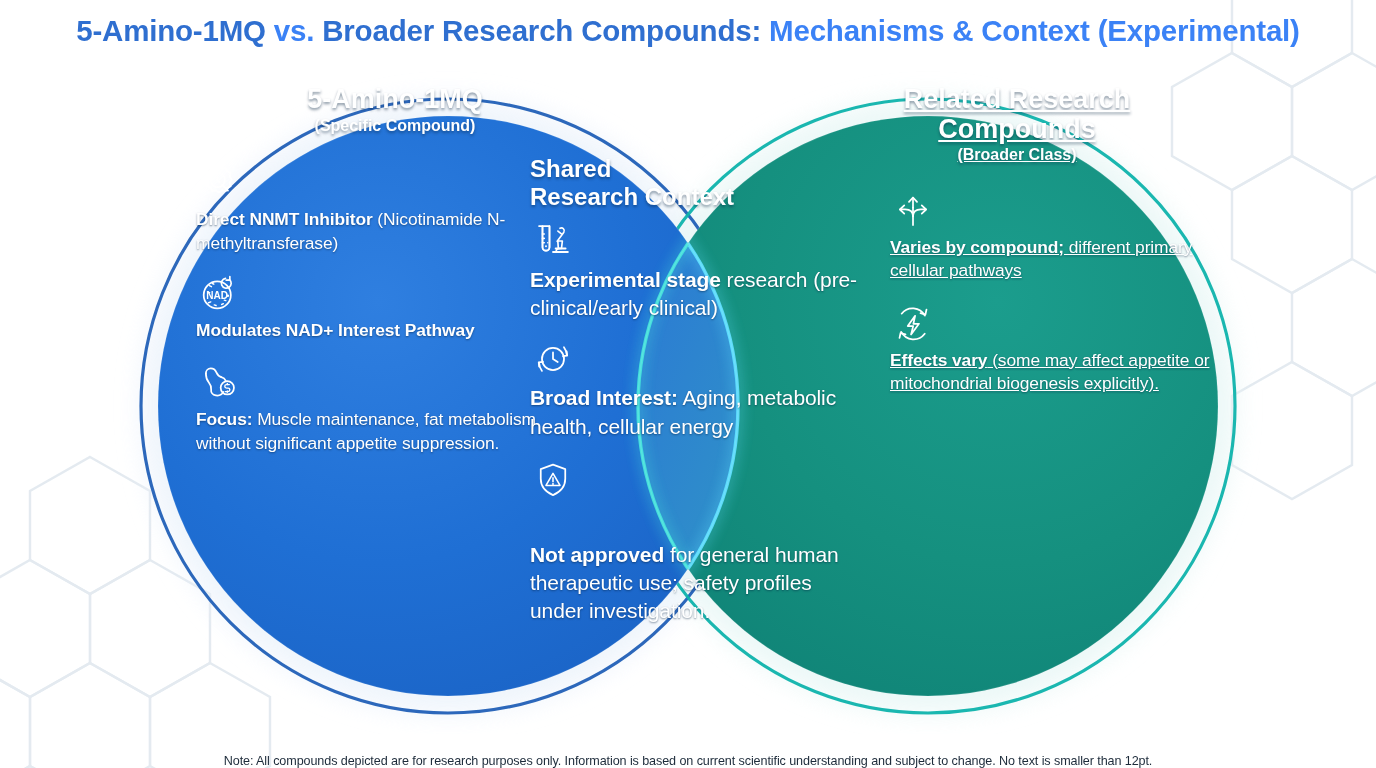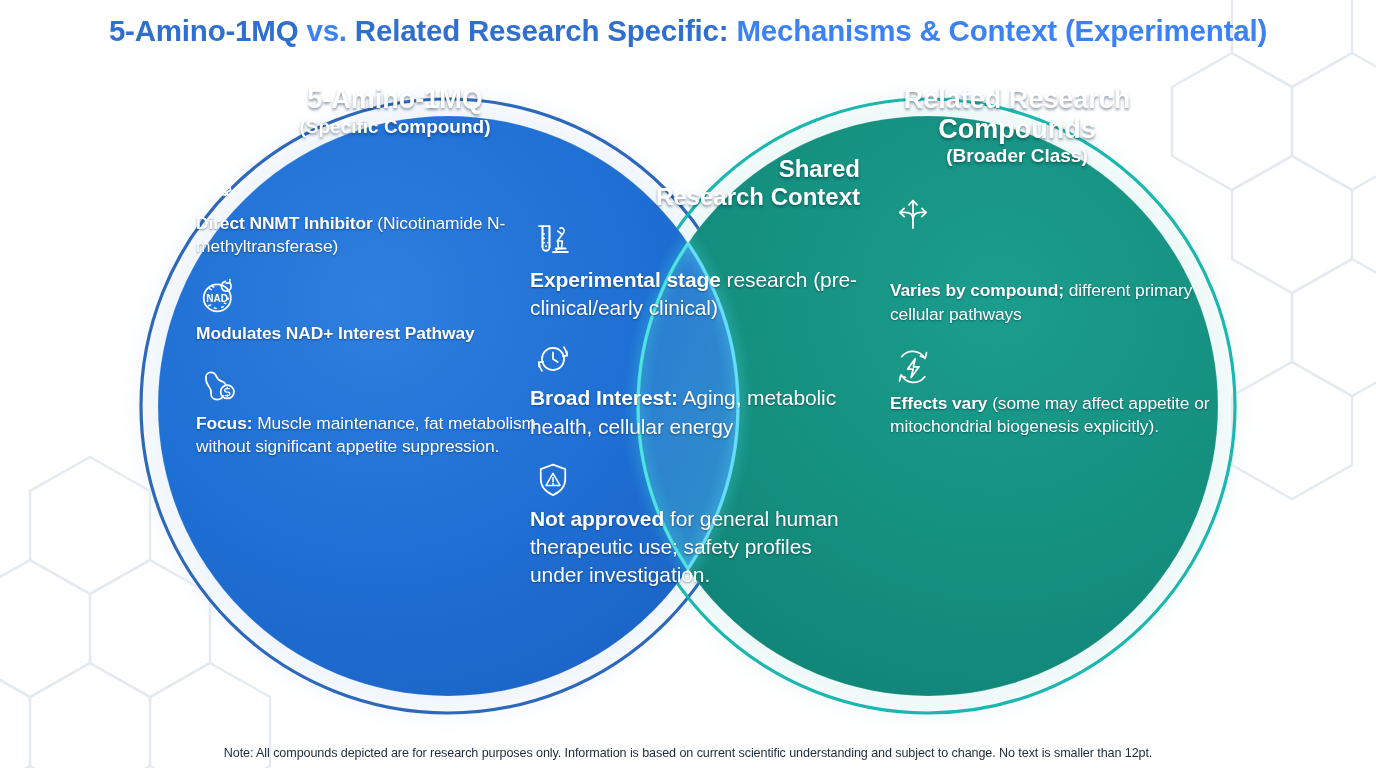--- a/index.html
+++ b/index.html
@@ -43,24 +43,24 @@
   }
   #content > * { pointer-events:auto; }
 
   .panel { position:absolute; color:#fff; }
 
   .ptitle {
     text-align:center; font-weight:bold; line-height:1.1;
     text-shadow:0 2px 3px rgba(0,30,60,.45);
   }
   .ptitle .main { font-size:27px; display:block; }
-  .ptitle .sub  { font-size:19px; display:block; margin-top:2px; }
+  .ptitle .sub  { font-size:16px; display:block; margin-top:2px; }
 
   .center-title {
-    text-align:right; font-weight:bold; font-size:24px; line-height:1.15;
+    text-align:left; font-weight:bold; font-size:24px; line-height:1.15;
     text-shadow:0 2px 3px rgba(0,30,60,.45);
   }
 
   .blist { margin-top:14px; }
   .brow { display:flex; align-items:flex-start; margin-bottom:16px;flex-direction:column; }
   .bicon {
     flex:0 0 auto; width:46px; height:46px; margin-right:11px;
     display:flex; align-items:flex-start; justify-content:center;
     margin-top:-4px;
   }
@@ -73,27 +73,27 @@
 
   
   #panel-left   { left:196px;  top:85px;  width:380px; }
   #panel-left   .ptitle { margin-left:18px; }
   #panel-left   .blist  { margin-top:32px; }
 
   #panel-center { left:530px;  top:155px; width:330px; }
   #panel-center .blist  { margin-top:14px; }
   #panel-center .btext  { font-size:21px; }
 
-  #panel-right  { left:824px;  top:85px;  width:392px; }
+  #panel-right  { left:824px;  top:85px;  width:392px;text-decoration:underline; }
   #panel-right  .ptitle { margin-left:-6px; }
   #panel-right  .blist  { margin-top:30px; margin-left:66px; width:326px; }
 
   
   #footnote {
-    position:absolute; left:0; bottom:8px; width:1376px;
+    position:absolute; left:0; bottom:0; width:1376px;
     text-align:center; font-size:12.6px; color:#1d2b3a;
     z-index:7; letter-spacing:-0.1px;
   }
 </style>
 </head>
 <body>
 
 <svg id="hex-bg" viewBox="0 0 1376 768" xmlns="http://www.w3.org/2000/svg">
   <defs>
     <g id="hx">
@@ -114,21 +114,21 @@
     <use href="#hx" x="-90" y="663"></use>
     <use href="#hx" x="30" y="457"></use>
     <use href="#hx" x="90" y="560"></use>
     <use href="#hx" x="-30" y="766"></use>
     <use href="#hx" x="150" y="663"></use>
   </g>
 </svg>
 
 <div id="title-bar">
   <span class="t">
-    <span class="t-blue">5-Amino-1MQ</span><span class="t-dark"> vs. </span><span class="t-blue">Related Research Specific:</span><span class="t-dark"> Mechanisms &amp; Context (Experimental)</span>
+    <span class="t-blue">5-Amino-1MQ</span><span class="t-dark"> vs. </span><span class="t-blue">Broader Research Compounds:</span><span class="t-dark"> Mechanisms &amp; Context (Experimental)</span>
   </span>
 </div>
 
 <svg id="venn" viewBox="0 0 1376 676" xmlns="http://www.w3.org/2000/svg">
   <defs>
     <radialGradient id="gLeft" cx="38%" cy="32%" r="82%">
       <stop offset="0%" stop-color="#2f7fe0"></stop>
       <stop offset="55%" stop-color="#1f6fd4"></stop>
       <stop offset="100%" stop-color="#1a62c4"></stop>
     </radialGradient>
@@ -283,21 +283,21 @@
             <path d="M39.6 15.4 l.6 4.8 -4.8 .6"></path>
             <path d="M11.4 37.6 a17.5 17.5 0 0 1-3.4-9.4"></path>
             <path d="M8.2 32.8 l-.5-4.9 4.9-.5"></path>
           </svg>
         </span>
         <span class="btext">
           <b>Broad Interest:</b><span> Aging, metabolic health, cellular energy</span>
         </span>
       </div>
 
-      <div class="brow" style="margin-top:22px;">
+      <div class="brow" style="margin-top:22px;gap:36px;">
         <span class="bicon">
           <svg viewBox="0 0 48 48" fill="none" stroke="#fff" stroke-width="2" stroke-linecap="round" stroke-linejoin="round">
             <path d="M24 6.5 L38 11.5 v11.2 c0 9.4-6 15.2-14 18.6-8-3.4-14-9.2-14-18.6V11.5z"></path>
             <path d="M24 16.4 l8 13.8 h-16z" stroke-width="1.8"></path>
             <path d="M24 21.6 v4.4" stroke-width="1.8"></path>
             <circle cx="24" cy="28.6" r="1.1" fill="#fff" stroke="none"></circle>
           </svg>
         </span>
         <span class="btext">
           <b>Not approved</b><span> for general human therapeutic use; safety profiles under investigation.</span>
@@ -310,21 +310,21 @@
   <div class="panel" id="panel-right">
     <div class="ptitle">
       <span class="main">Related Research</span>
       <span class="main">Compounds</span>
       <span class="sub">(Broader Class)</span>
     </div>
 
     <div class="blist">
 
 
-      <div class="brow" style="gap:40px;">
+      <div class="brow" style="">
         <span class="bicon">
           <svg viewBox="0 0 48 48" fill="none" stroke="#fff" stroke-width="2" stroke-linecap="round" stroke-linejoin="round">
             <path d="M24 40 V20"></path>
             <path d="M24 20 V9"></path>
             <path d="M19.4 13.6 L24 8.6 l4.6 5"></path>
             <path d="M24 30 c0-6 -4-8 -9-8 H9.5"></path>
             <path d="M14 17.6 L9 22.3 l5 4.7"></path>
             <path d="M24 30 c0-6 4-8 9-8 h5.5"></path>
             <path d="M34 17.6 L39 22.3 l-5 4.7"></path>
           </svg>

